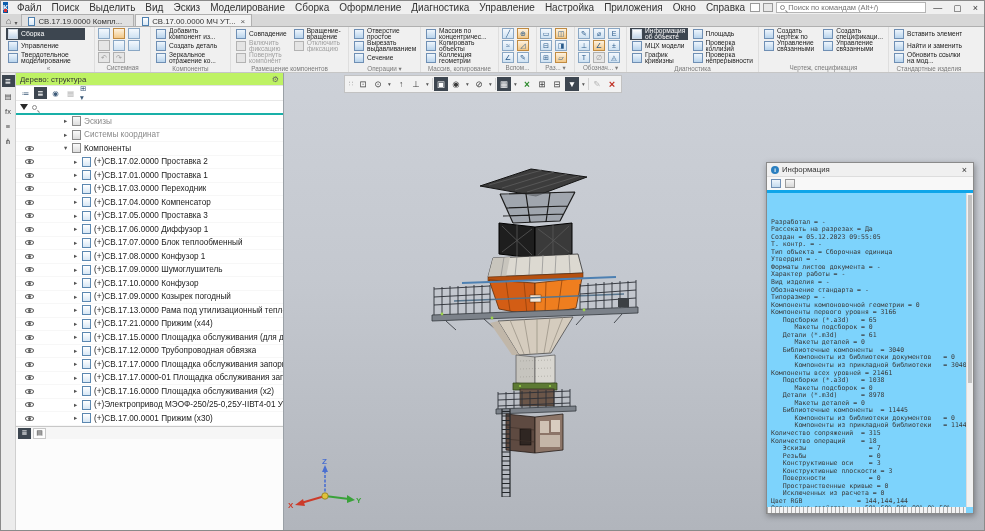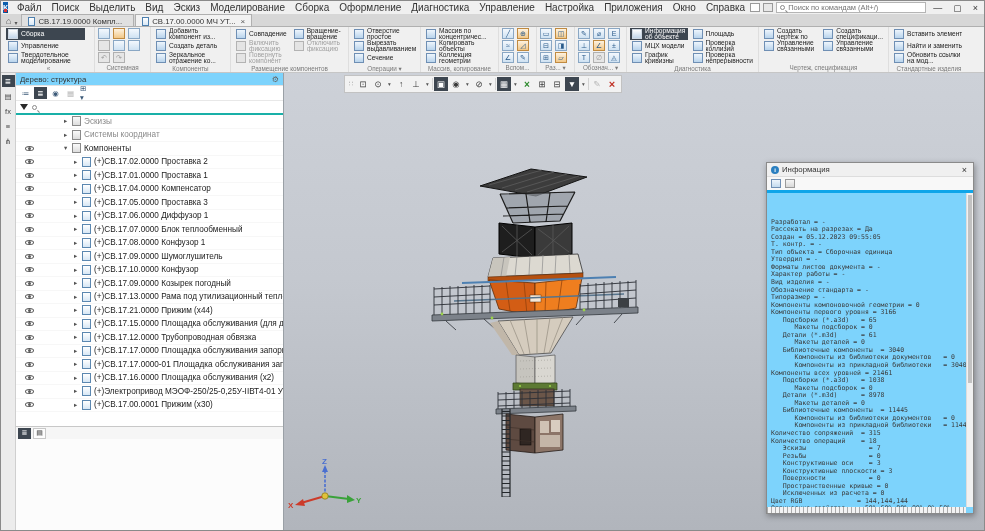--- a/index.html
+++ b/index.html
@@ -52,21 +52,21 @@
   .gic.gr{border-color:#b0b0b0;background:#e6e6e6;color:#999}
 
   
   .main{position:absolute;top:72px;left:0;right:0;bottom:0;display:flex}
   .leftstrip{width:15px;background:#ececec;border-right:1px solid #cfcfcf;display:flex;flex-direction:column;align-items:center;padding-top:2px;gap:3px}
   .lsic{width:13px;height:12px;display:flex;align-items:center;justify-content:center;font-size:7.5px;color:#444}
   .lsic.active{background:#3d4650;color:#fff}
 
   
   .treepanel{width:268px;background:#fff;border-right:1px solid #9aa0a6;display:flex;flex-direction:column}
-  .tphead{height:13px;background:#7dd3fc;display:flex;align-items:center;padding:0 4px;border-bottom:1px solid #e2e2e2;font-size:7.8px;color:#333}
+  .tphead{height:13px;background:#bef264;display:flex;align-items:center;padding:0 4px;border-bottom:1px solid #e2e2e2;font-size:7.8px;color:#333}
   .tphead .gear{margin-left:auto;font-size:8px;color:#666}
   .tptools{height:15px;display:flex;align-items:center;gap:2px;padding:0 3px;border-bottom:1px solid #e8e8e8}
   .tpt{width:13px;height:12px;display:flex;align-items:center;justify-content:center;font-size:7.5px;color:#3c5a78;border:1px solid transparent}
   .tpt.active{background:#3d4650;color:#fff}
   .tpt.dis{color:#b8b8b8}
   .tpsearch{height:14px;display:flex;align-items:center;gap:4px;border-bottom:2px solid #19b0a8;padding:0 4px}
   .funnel{width:0;height:0;border-left:4px solid transparent;border-right:4px solid transparent;border-top:6px solid #2a2a2a;position:relative;flex:0 0 auto}
   .tpsearch input{border:none;outline:none;flex:1;font-size:7.8px;color:#a0a0a0;background:transparent;font-family:"Liberation Sans",sans-serif}
   .treelist{height:311px;position:relative;overflow:hidden}
   .trow{height:13.5px;display:flex;align-items:center;font-size:8.2px;border-bottom:1px solid #f7f7f7}
@@ -524,20 +524,29 @@
           <div class="trow comp">
             <span class="eyecell">
               <span class="eye"></span>
             </span>
             <span class="tindent"></span>
             <span class="arr">▸</span>
             <span class="doc-ic"></span>
             <span class="tlabel">(+)СВ.17.01.0000 Проставка 1</span>
           </div>
 
+          <div class="trow comp">
+            <span class="eyecell">
+              <span class="eye"></span>
+            </span>
+            <span class="tindent"></span>
+            <span class="arr">▸</span>
+            <span class="doc-ic"></span>
+            <span class="tlabel">(+)СВ.17.03.0000 Переходник</span>
+          </div>
 
           <div class="trow comp">
             <span class="eyecell">
               <span class="eye"></span>
             </span>
             <span class="tindent"></span>
             <span class="arr">▸</span>
             <span class="doc-ic"></span>
             <span class="tlabel">(+)СВ.17.04.0000 Компенсатор</span>
           </div>

